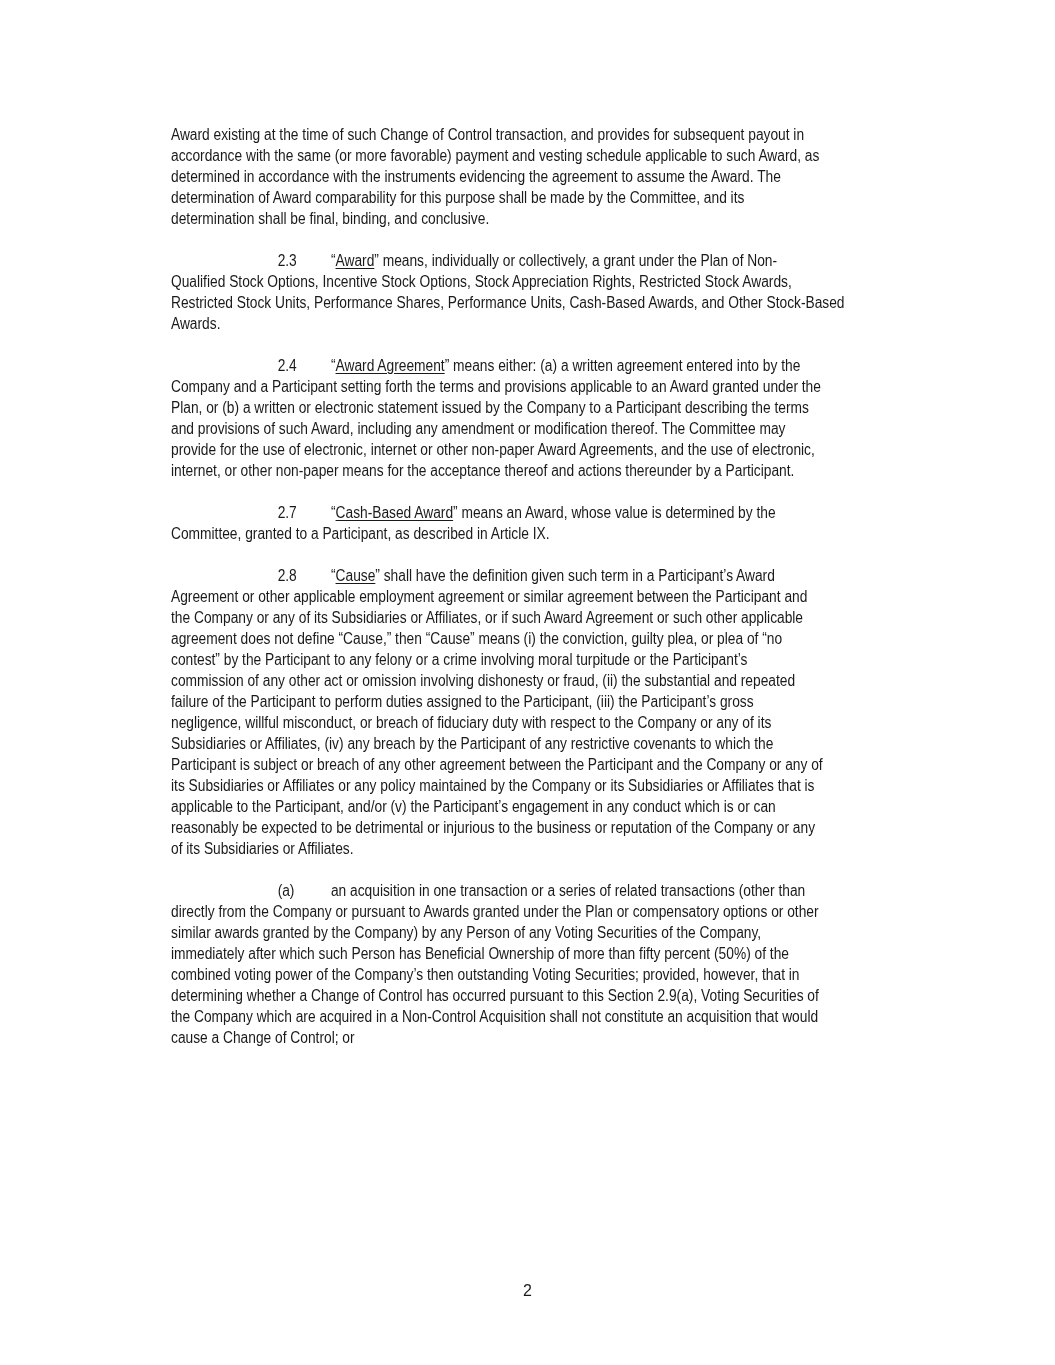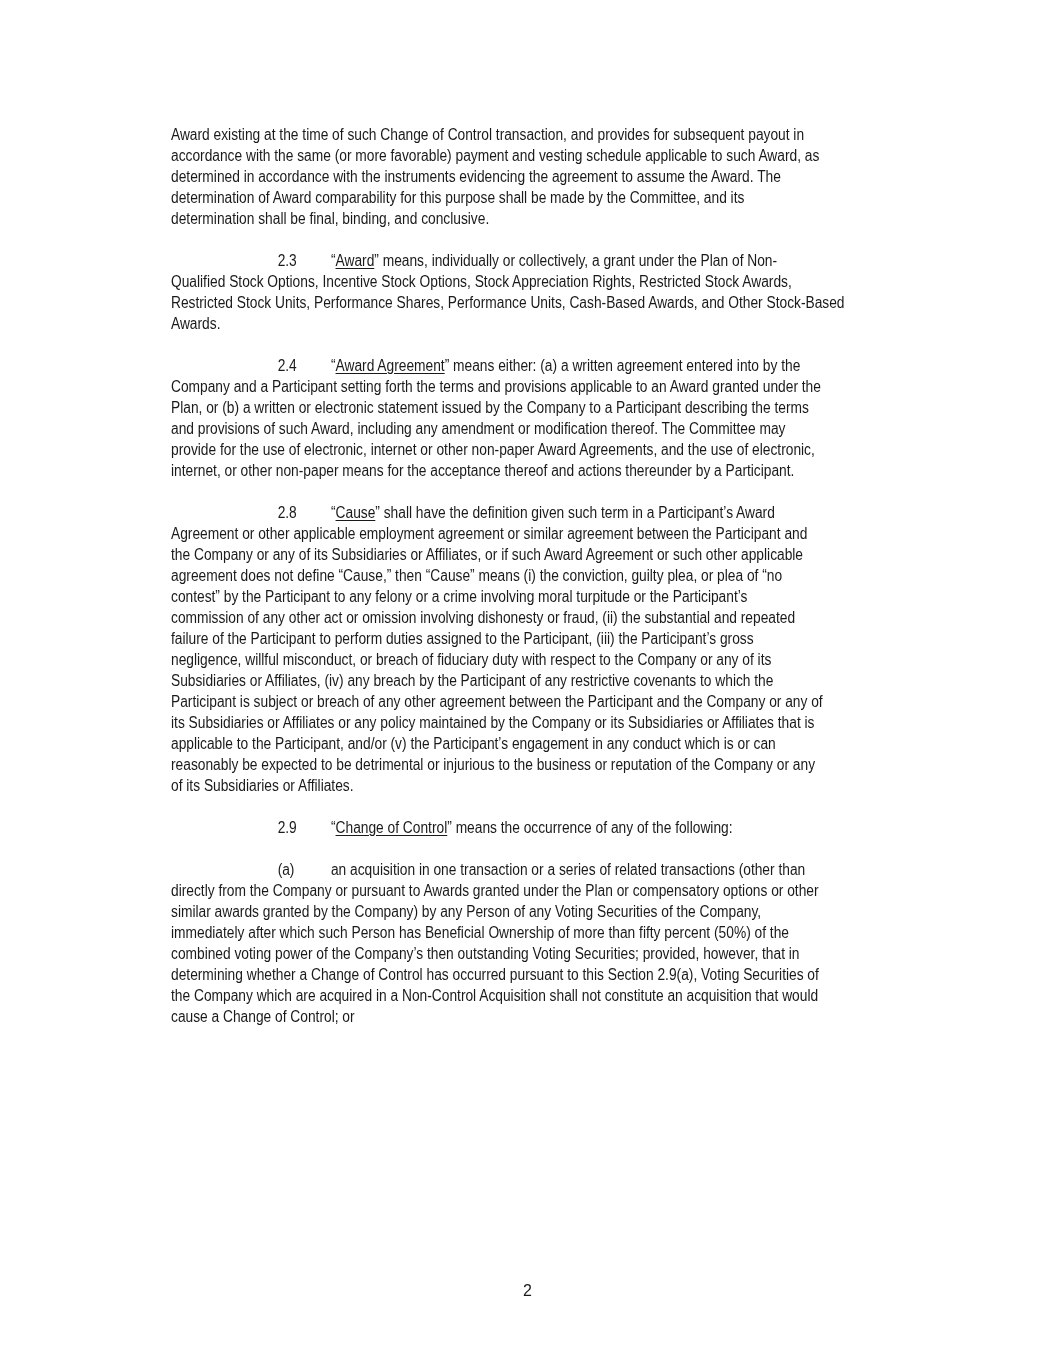--- a/index.html
+++ b/index.html
@@ -50,41 +50,42 @@
       <span class="line"><span class="indent"></span><span class="num">2.4</span><span>“</span><span class="u">Award Agreement</span><span>” means either: (a) a written agreement entered into by the</span></span>
       <span class="line">Company and a Participant setting forth the terms and provisions applicable to an Award granted under the</span>
       <span class="line">Plan, or (b) a written or electronic statement issued by the Company to a Participant describing the terms</span>
       <span class="line">and provisions of such Award, including any amendment or modification thereof.  The Committee may</span>
       <span class="line">provide for the use of electronic, internet or other non-paper Award Agreements, and the use of electronic,</span>
       <span class="line">internet, or other non-paper means for the acceptance thereof and actions thereunder by a Participant.</span>
     </div>
 
 
 
+    <div class="para">
+      <span class="line"><span class="indent"></span><span class="num">2.7</span><span>“</span><span class="u">Cash-Based Award</span><span>” means an Award, whose value is determined by the</span></span>
+      <span class="line">Committee, granted to a Participant, as described in Article IX.</span>
+    </div>
 
     <div class="para">
       <span class="line"><span class="indent"></span><span class="num">2.8</span><span>“</span><span class="u">Cause</span><span>” shall have the definition given such term in a Participant’s Award</span></span>
       <span class="line">Agreement or other applicable employment agreement or similar agreement between the Participant and</span>
       <span class="line">the Company or any of its Subsidiaries or Affiliates, or if such Award Agreement or such other applicable</span>
       <span class="line">agreement does not define “Cause,” then “Cause” means (i) the conviction, guilty plea, or plea of “no</span>
       <span class="line">contest” by the Participant to any felony or a crime involving moral turpitude or the Participant’s</span>
       <span class="line">commission of any other act or omission involving dishonesty or fraud, (ii) the substantial and repeated</span>
       <span class="line">failure of the Participant to perform duties assigned to the Participant, (iii) the Participant’s gross</span>
       <span class="line">negligence, willful misconduct, or breach of fiduciary duty with respect to the Company or any of its</span>
       <span class="line">Subsidiaries or Affiliates, (iv) any breach by the Participant of any restrictive covenants to which the</span>
       <span class="line">Participant is subject or breach of any other agreement between the Participant and the Company or any of</span>
       <span class="line">its Subsidiaries or Affiliates or any policy maintained by the Company or its Subsidiaries or Affiliates that is</span>
       <span class="line">applicable to the Participant, and/or (v) the Participant’s engagement in any conduct which is or can</span>
       <span class="line">reasonably be expected to be detrimental or injurious to the business or reputation of the Company or any</span>
       <span class="line">of its Subsidiaries or Affiliates.</span>
     </div>
 
-    <div class="para">
-      <span class="line"><span class="indent"></span><span class="num">2.9</span><span>“</span><span class="u">Change of Control</span><span>” means the occurrence of any of the following:</span></span>
-    </div>
 
     <div class="para">
       <span class="line"><span class="indent"></span><span class="num">(a)</span><span>an acquisition in one transaction or a series of related transactions (other than</span></span>
       <span class="line">directly from the Company or pursuant to Awards granted under the Plan or compensatory options or other</span>
       <span class="line">similar awards granted by the Company) by any Person of any Voting Securities of the Company,</span>
       <span class="line">immediately after which such Person has Beneficial Ownership of more than fifty percent (50%) of the</span>
       <span class="line">combined voting power of the Company’s then outstanding Voting Securities; provided, however, that in</span>
       <span class="line">determining whether a Change of Control has occurred pursuant to this Section 2.9(a), Voting Securities of</span>
       <span class="line">the Company which are acquired in a Non-Control Acquisition shall not constitute an acquisition that would</span>
       <span class="line">cause a Change of Control; or</span>

